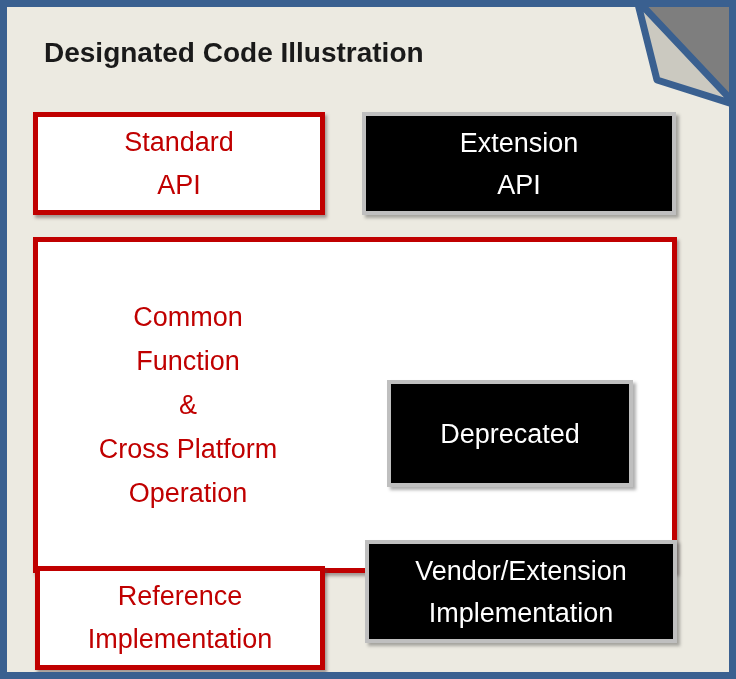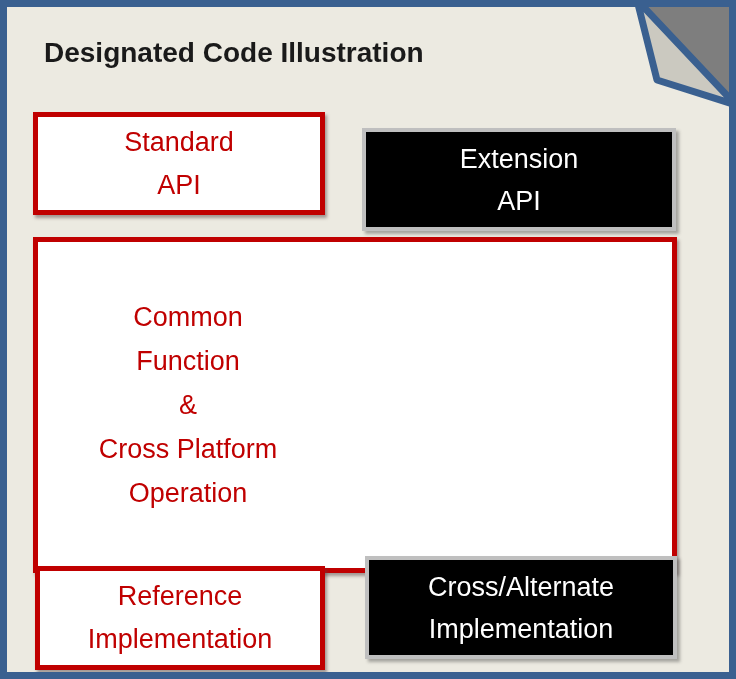--- a/index.html
+++ b/index.html
@@ -29,21 +29,20 @@
     background:var(--white,#FFFFFF);
     border:5px solid var(--accent-red,#C00000);
     color:var(--accent-red,#C00000);
     box-shadow:2px 3px 3px rgba(90,70,70,0.5);
   }
   .black-box{
     background:var(--black,#000000);
     border:4px solid var(--gray-border,#BFBFBF);
     color:var(--white,#FFFFFF);
     box-shadow:3px 3px 3px rgba(60,60,60,0.4);
-    margin-top:16px;
   }
   .txt{font-size:27px;line-height:43px;}
 
   .box-standard{left:26px;top:105px;width:292px;height:103px;}
   .box-extension{left:355px;top:105px;width:314px;height:103px;}
   .box-common{left:26px;top:230px;width:644px;height:336px;justify-content:flex-start;}
   .common-label{
     position:absolute;left:0;top:0;bottom:0;width:300px;
     display:flex;align-items:center;justify-content:center;
     font-size:27px;line-height:44px;text-align:center;
@@ -81,28 +80,31 @@
 
   <div class="box red-box box-common">
     <span class="label common-label">Common
 Function
 &amp;
 Cross Platform
 Operation</span>
   </div>
 
 
+  <div class="box black-box box-deprecated">
+    <span class="label txt">Deprecated</span>
+  </div>
 
   <div class="box red-box box-reference">
     <span class="label txt">Reference
 Implementation</span>
   </div>
 
   <div class="box black-box box-vendor">
-    <span class="label txt">Cross/Alternate
+    <span class="label txt">Vendor/Extension
 Implementation</span>
   </div>
 
   <svg class="fold" viewBox="0 0 106 112" aria-hidden="true">
     <polygon class="outside" points="7,0 106,0 106,105"></polygon>
     <polygon class="flap" points="7,0 27,80 106,105"></polygon>
   </svg>
 
 </div>
 

